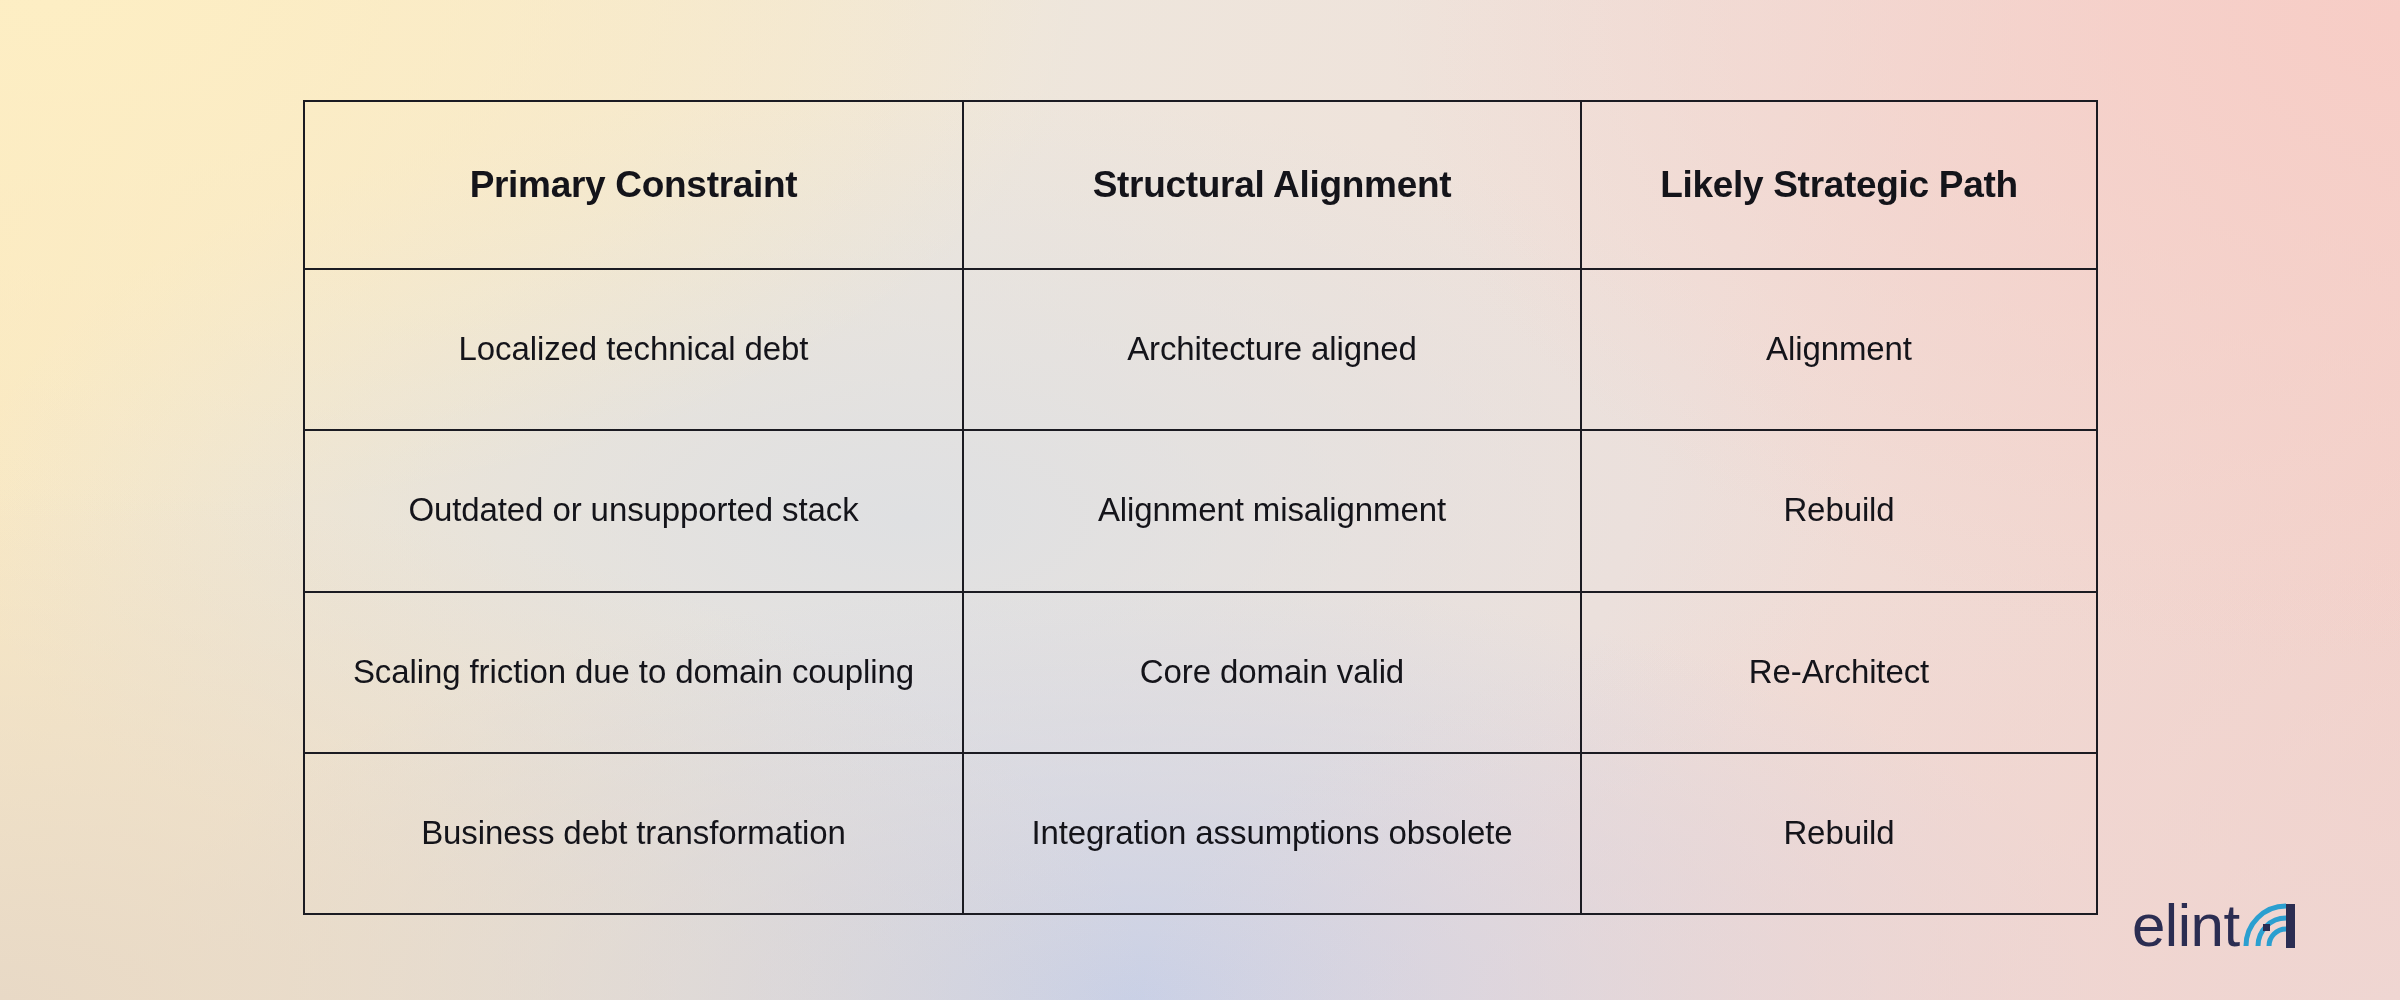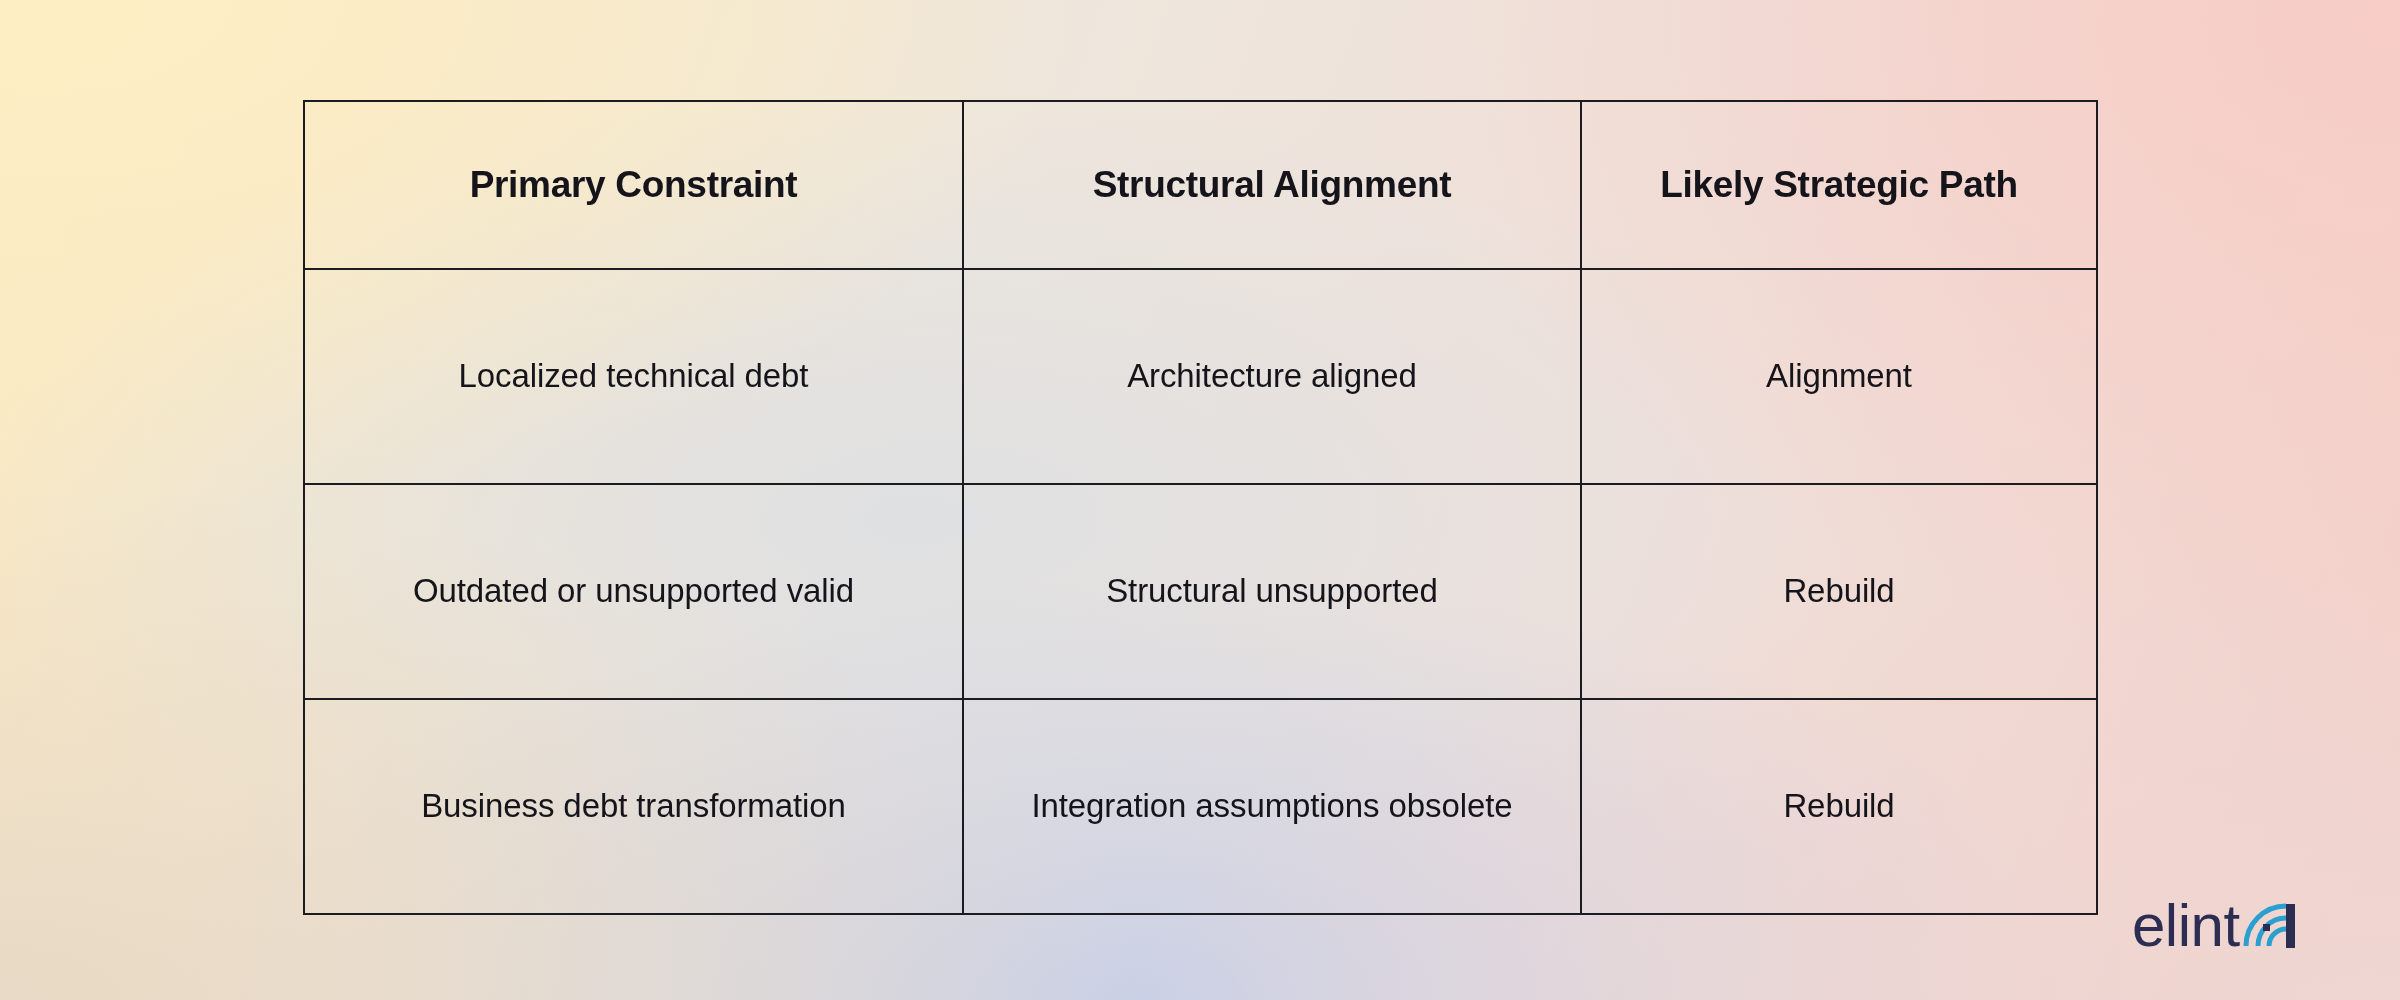--- a/index.html
+++ b/index.html
@@ -121,23 +121,28 @@
         <th>Likely Strategic Path</th>
       </tr>
     </thead>
     <tbody>
       <tr class="body-row">
         <td>Localized technical debt</td>
         <td>Architecture aligned</td>
         <td>Alignment</td>
       </tr>
       <tr class="body-row">
-        <td>Outdated or unsupported valid</td>
-        <td>Structural unsupported</td>
+        <td>Outdated or unsupported stack</td>
+        <td>Alignment misalignment</td>
         <td>Rebuild</td>
+      </tr>
+      <tr class="body-row">
+        <td>Scaling friction due to domain coupling</td>
+        <td>Core domain valid</td>
+        <td>Re-Architect</td>
       </tr>
       <tr class="body-row">
         <td>Business debt transformation</td>
         <td>Integration assumptions obsolete</td>
         <td>Rebuild</td>
       </tr>
     </tbody>
   </table>
 </div>
 

